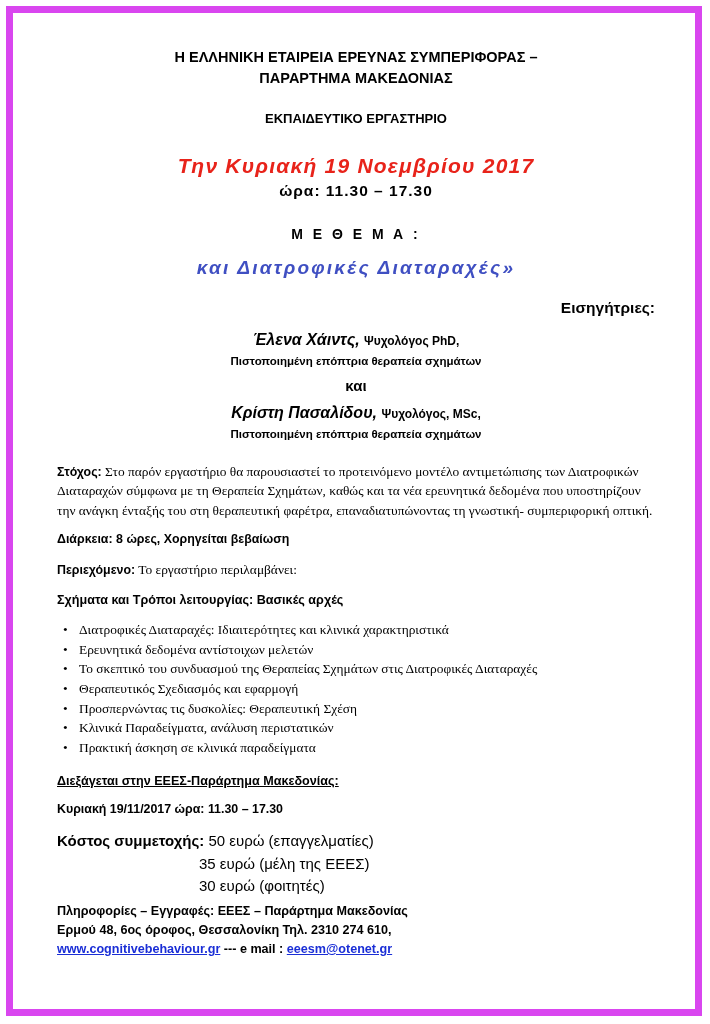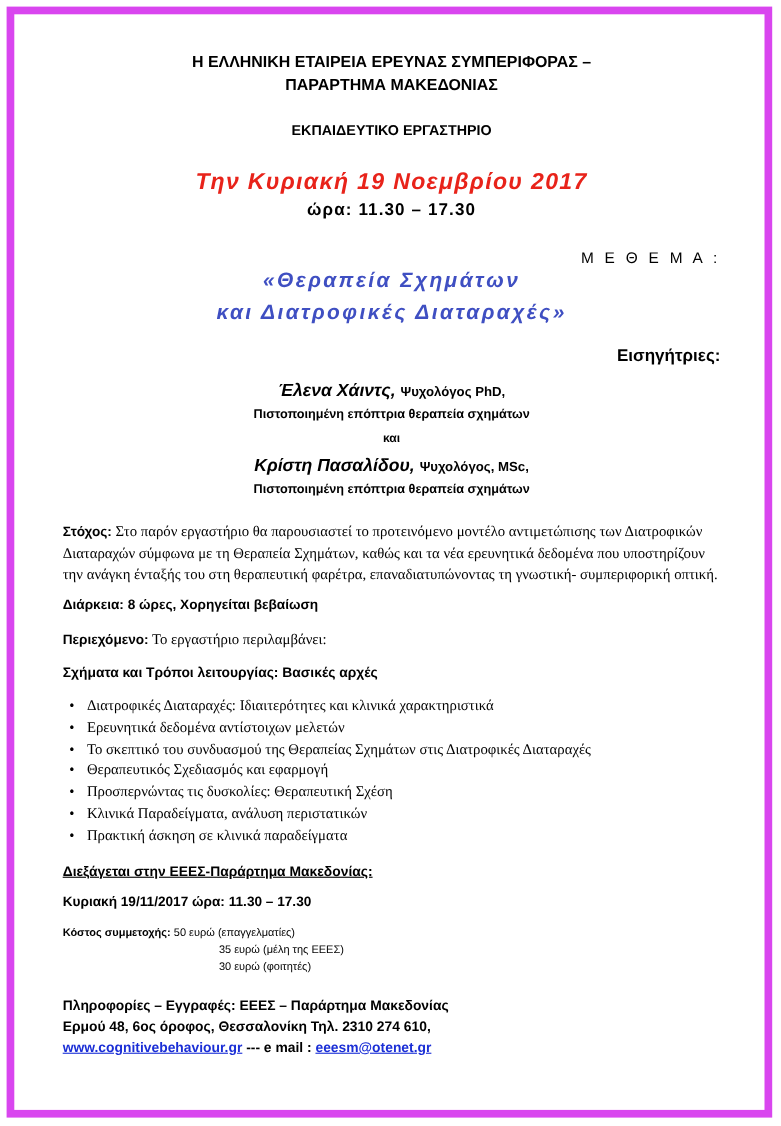--- a/index.html
+++ b/index.html
@@ -63,25 +63,26 @@
   }
   .time-line {
     text-align: center;
     font-family: "Liberation Sans", sans-serif;
     font-weight: bold;
     font-size: 15.5px;
     letter-spacing: 1px;
     margin-bottom: 26px;
   }
   .theme-label {
-    text-align: right;
-    font-family: "Liberation Sans", sans-serif;
-    font-weight: normal;
+    text-align: center;
+    font-family: "Liberation Sans", sans-serif;
+    font-weight: bold;
     font-size: 14px;
     letter-spacing: 3px;
+    margin-bottom: 12px;
   }
   .theme-title {
     text-align: center;
     font-family: "Liberation Sans", sans-serif;
     font-weight: bold;
     font-style: italic;
     font-size: 19px;
     color: #3f4fc2;
     letter-spacing: 2.2px;
     line-height: 1.5;
@@ -110,21 +111,21 @@
     text-align: center;
     font-family: "Liberation Sans", sans-serif;
     font-weight: bold;
     font-size: 11.5px;
     margin-bottom: 10px;
   }
   .speaker-and {
     text-align: center;
     font-family: "Liberation Sans", sans-serif;
     font-weight: bold;
-    font-size: 11px;
+    font-size: 15px;
     margin-bottom: 10px;
   }
   .body-block {
     margin-top: 22px;
     font-family: "Liberation Serif", serif;
     font-size: 13.4px;
     line-height: 1.44;
     text-align: left;
   }
   .body-block p { margin: 0 0 11px 0; }
@@ -172,23 +173,23 @@
     text-decoration: underline;
     margin: 0 0 14px 0;
   }
   .date-repeat {
     font-family: "Liberation Sans", sans-serif;
     font-weight: bold;
     font-size: 12.4px;
     margin: 0 0 16px 0;
   }
   .cost-block {
-    margin: 0 0 18px 0;
-    font-family: "Liberation Sans", sans-serif;
-    font-size: 10px;
+    margin: 0 0 4px 0;
+    font-family: "Liberation Sans", sans-serif;
+    font-size: 15px;
     line-height: 1.52;
   }
   .cost-block .label {
     font-weight: bold;
   }
   .cost-indent {
     display: inline-block;
     width: 142px;
   }
   .info-block {
@@ -216,21 +217,20 @@
     </div>
 
 
     <div class="workshop-line">ΕΚΠΑΙΔΕΥΤΙΚΟ ΕΡΓΑΣΤΗΡΙΟ</div>
 
     <div class="date-line">Την Κυριακή 19 Νοεμβρίου 2017</div>
     <div class="time-line">ώρα: 11.30  –  17.30</div>
 
     <div class="theme-label">Μ Ε  Θ Ε Μ Α :</div>
     <div class="theme-title">
-      <div>«Θεραπεία Σχημάτων</div>
       <div>και Διατροφικές Διαταραχές»</div>
     </div>
 
     <div class="speakers-label">Εισηγήτριες:</div>
 
     <div class="speaker-name">
       <span>Έλενα Χάιντς,</span>
       <span class="suffix">Ψυχολόγος PhD,</span>
     </div>
     <div class="speaker-cert">Πιστοποιημένη επόπτρια θεραπεία σχημάτων</div>

